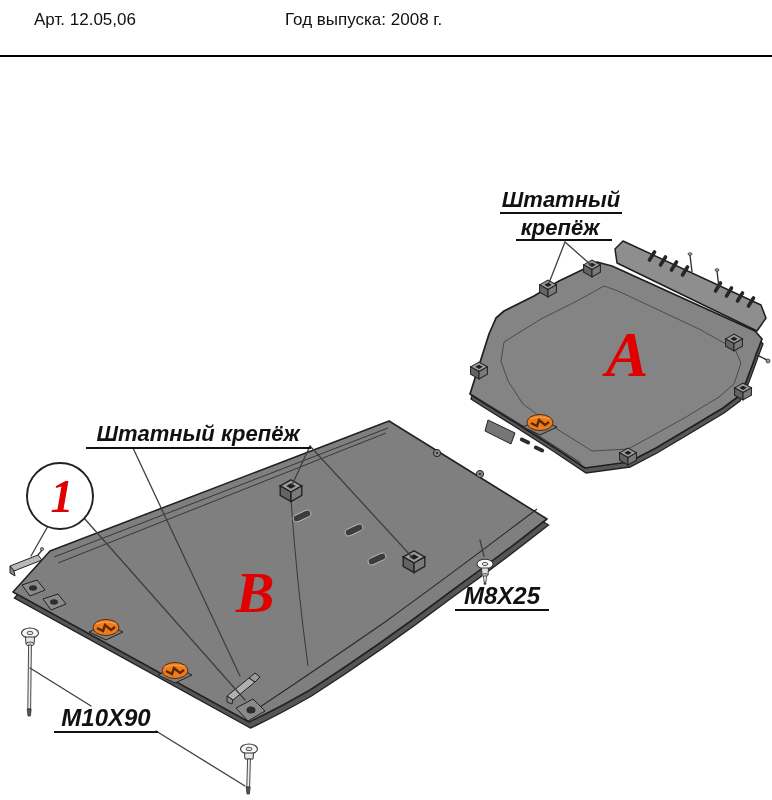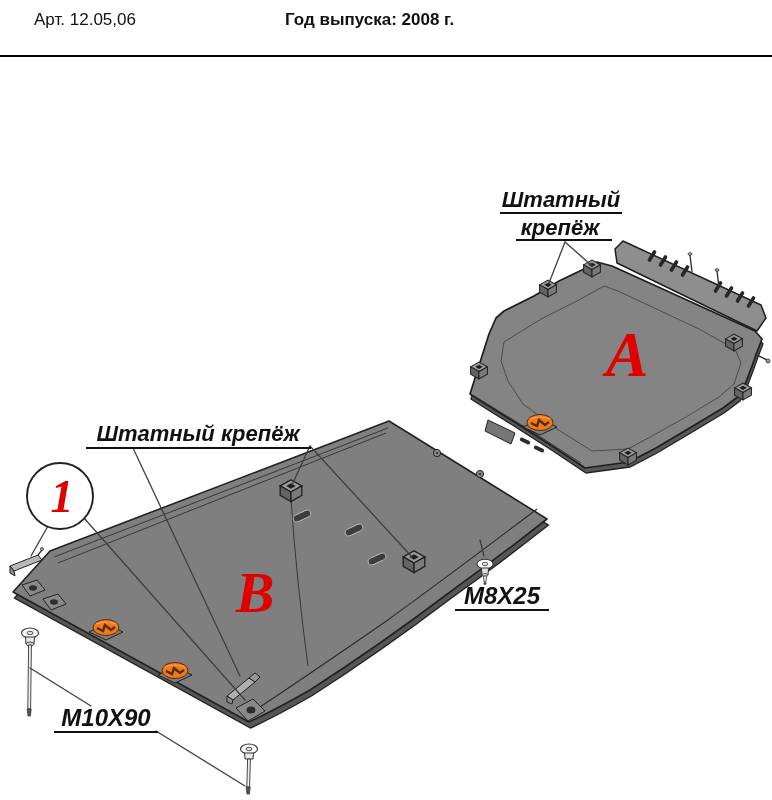--- a/index.html
+++ b/index.html
@@ -1,20 +1,20 @@
 <!DOCTYPE html>
 <html><head>
 <meta charset="utf-8">
 <style>
   html,body{margin:0;padding:0;background:#ffffff;width:772px;height:800px;overflow:hidden;
     font-family:"Liberation Sans", sans-serif;}
   .header{position:relative;width:772px;height:57px;border-bottom:2px solid #000;box-sizing:border-box;}
   .header span{position:absolute;top:10px;font-size:17px;color:#111;white-space:nowrap;}
   .hdr-article{left:34px;}
-  .hdr-year{left:285px;font-weight:bold;}
+  .hdr-year{left:285px;}
   .hdr-engine{left:562px;}
   .diagram-wrap{position:relative;width:772px;height:743px;}
   svg{display:block;}
   text.callout{font-family:"Liberation Sans", sans-serif;font-weight:bold;font-style:italic;
     fill:#111;}
   text.partletter{font-family:"Liberation Serif", serif;font-weight:bold;font-style:italic;}
 </style>
 </head>
 <body>
 

